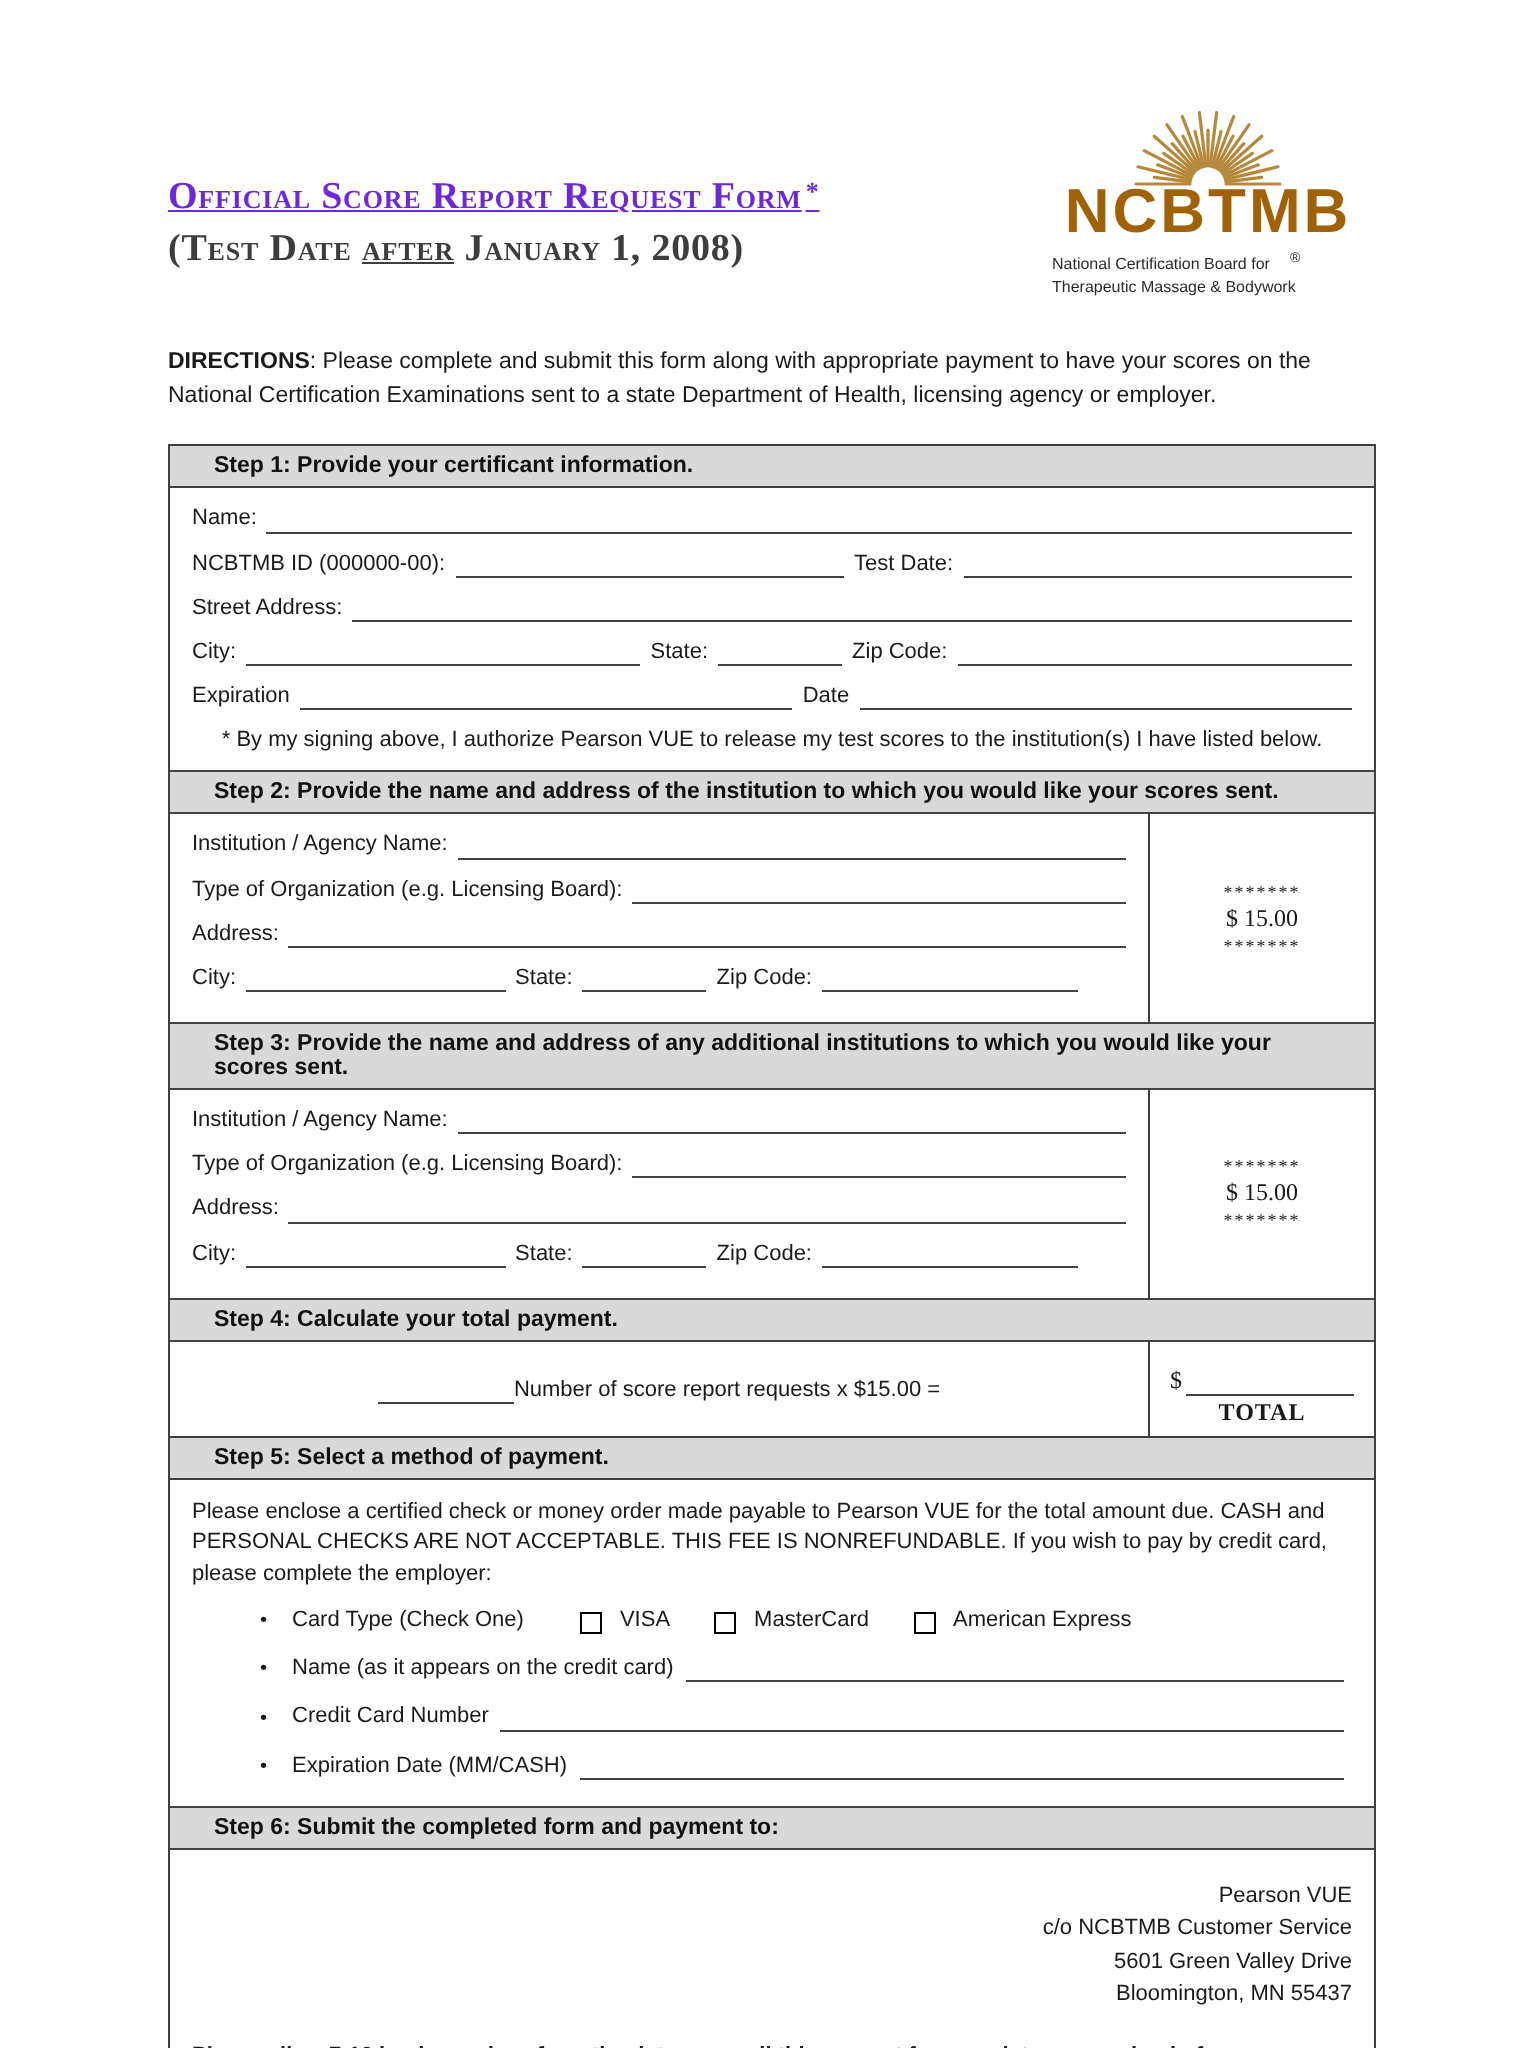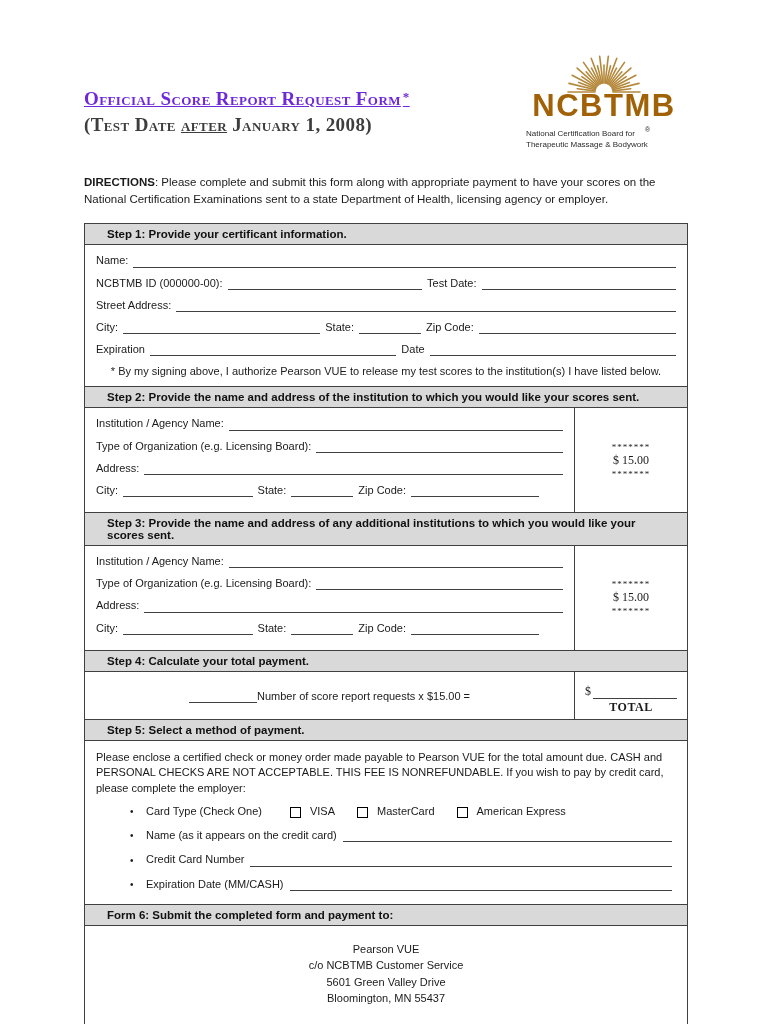--- a/index.html
+++ b/index.html
@@ -88,21 +88,21 @@
   .bullet-row:last-of-type { margin-bottom:4px; }
   .bullet { width:10px; font-size:10px; line-height:1.2; }
   .checkbox {
     display:inline-block; width:11px; height:11px;
     border:1.5px solid #000; background:#fff; margin:0 3px 0 16px;
     flex:0 0 auto;
   }
   .checkbox.first { margin-left:22px; }
   .opt-label { line-height:1.2; white-space:nowrap; }
 
-  .address { text-align:center; font-size:11px; line-height:1.5; margin:6px 0 15px; }
+  .address { text-align:right; font-size:11px; line-height:1.5; margin:6px 0 15px; }
   .mail-note { font-size:11px; line-height:1.45; margin-bottom:8px; }
   .mail-note .b { font-weight:700; }
 </style>
 </head>
 <body>
 
 <div class="page">
 
   <div class="header-row">
     <div class="title-block">
@@ -292,21 +292,21 @@
         <span class="opt-label">Credit Card Number</span>
         <span class="fline"></span>
       </div>
       <div class="bullet-row">
         <span class="bullet">•</span>
         <span class="opt-label">Expiration Date (MM/CASH)</span>
         <span class="fline"></span>
       </div>
     </div>
 
-    <div class="step-header">Form 6: Submit the completed form and payment to:</div>
+    <div class="step-header">Step 6: Submit the completed form and payment to:</div>
     <div class="step-body">
       <div class="address">
         <div>Pearson VUE</div>
         <div>c/o NCBTMB Customer Service</div>
         <div>5601 Green Valley Drive</div>
         <div>Bloomington, MN  55437</div>
       </div>
       <p class="mail-note">
         <span class="b">Please allow 7-10 business days from the date you mail this request for complete processing before contacting us for an update.</span>
         

